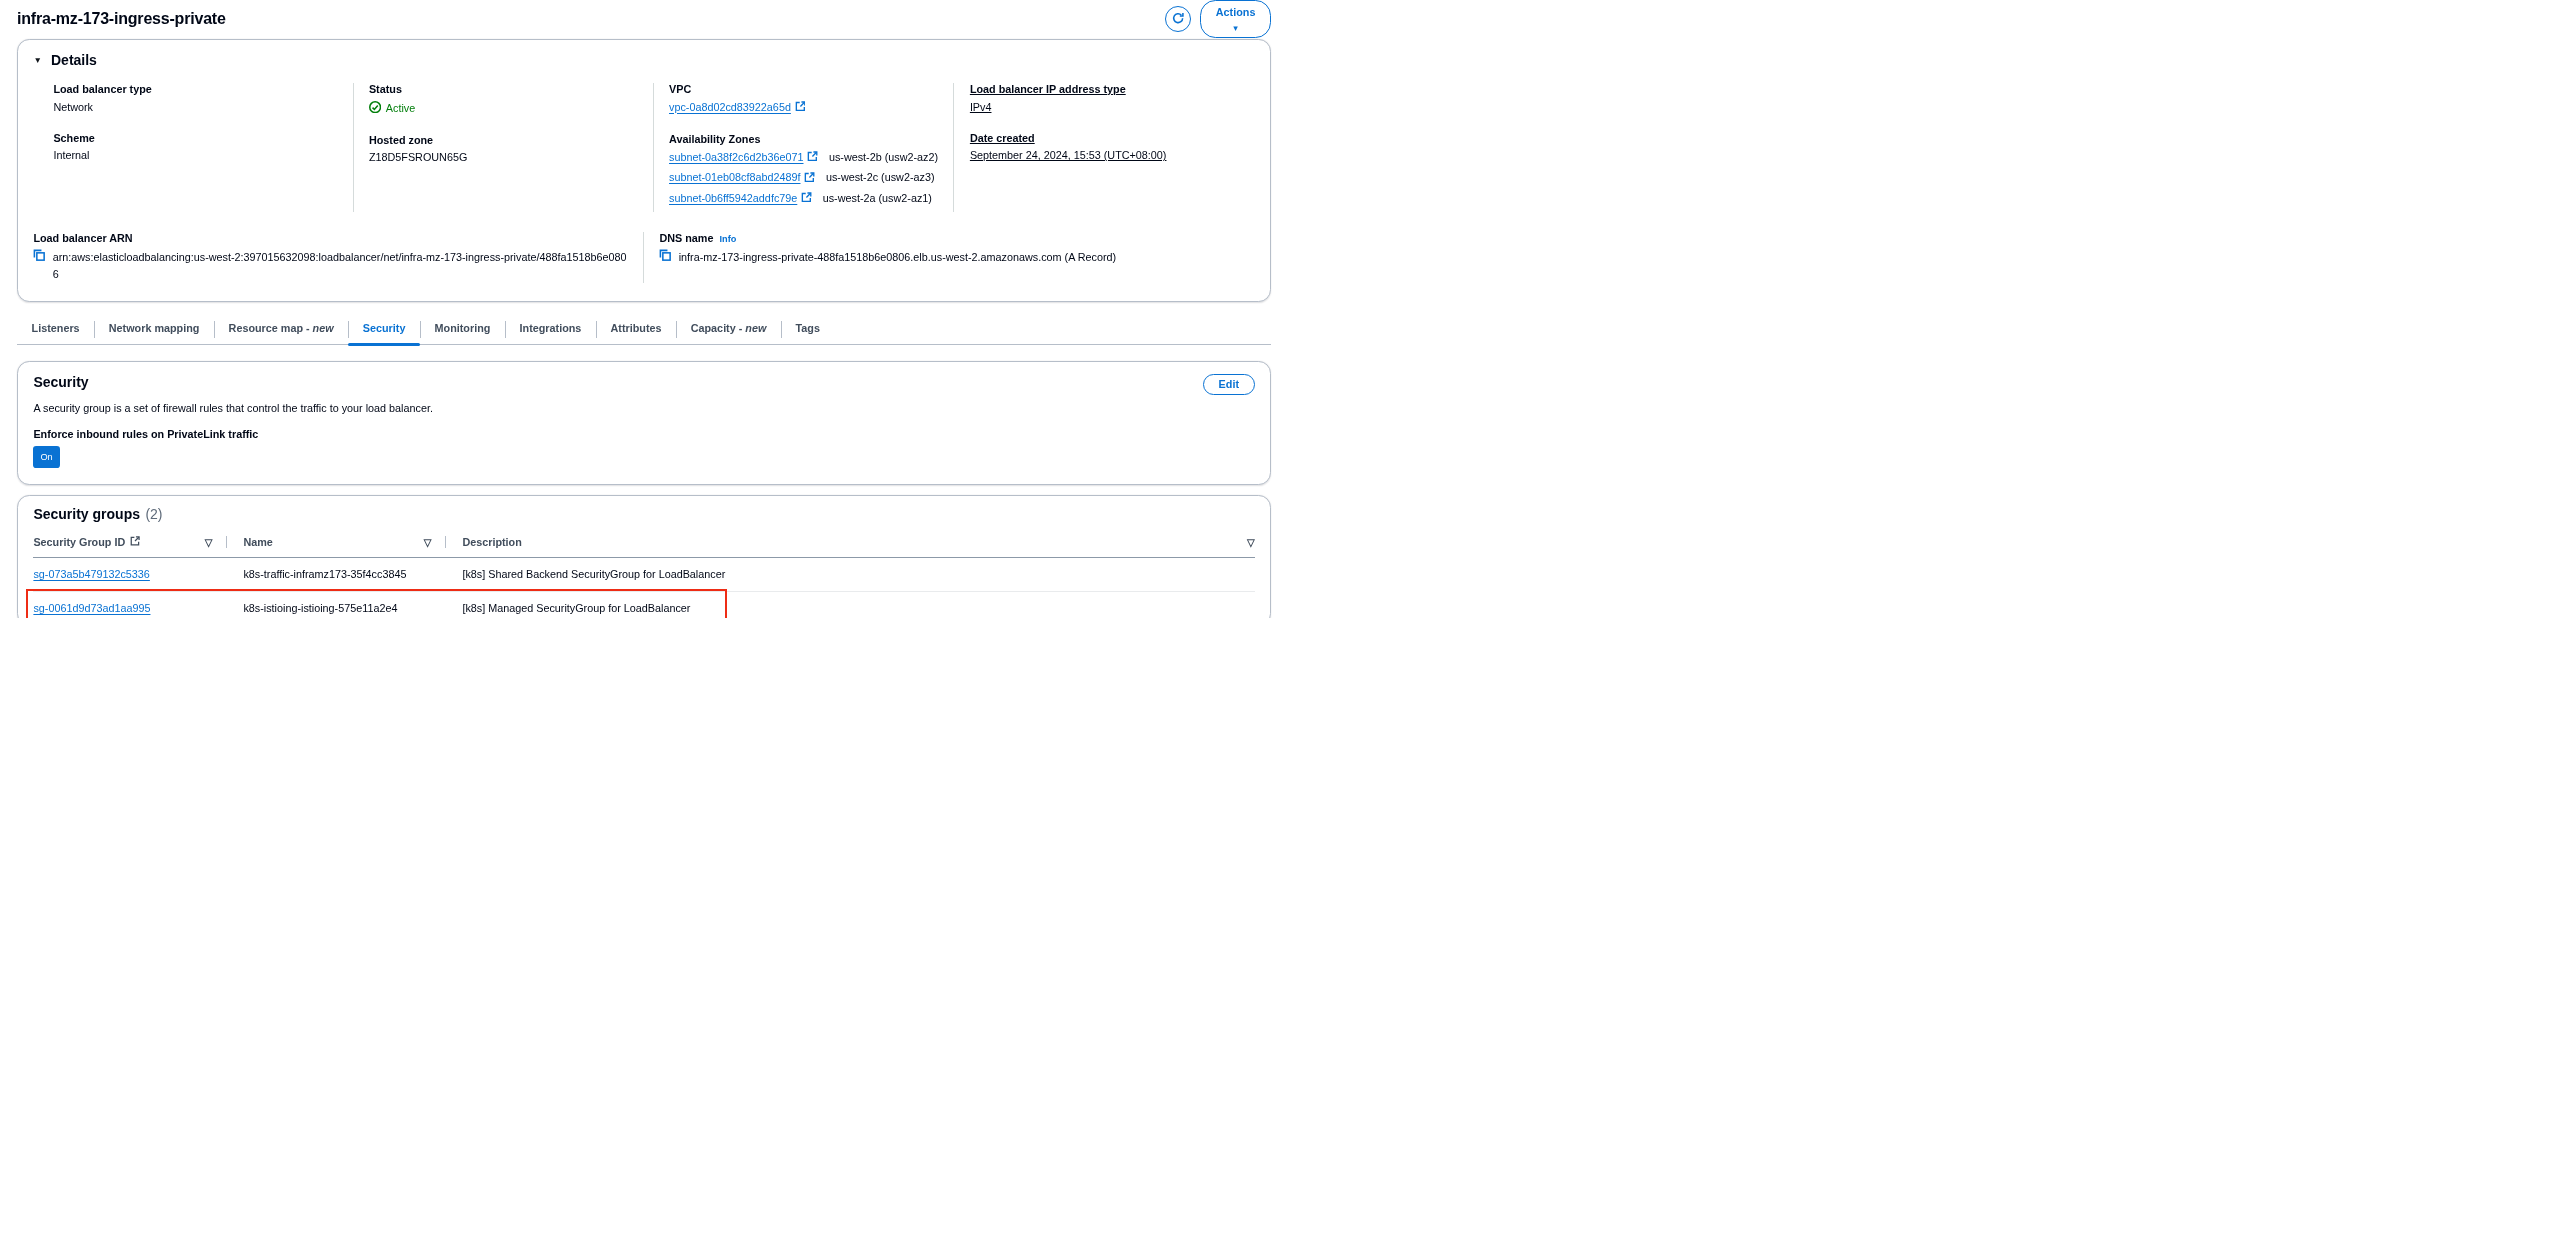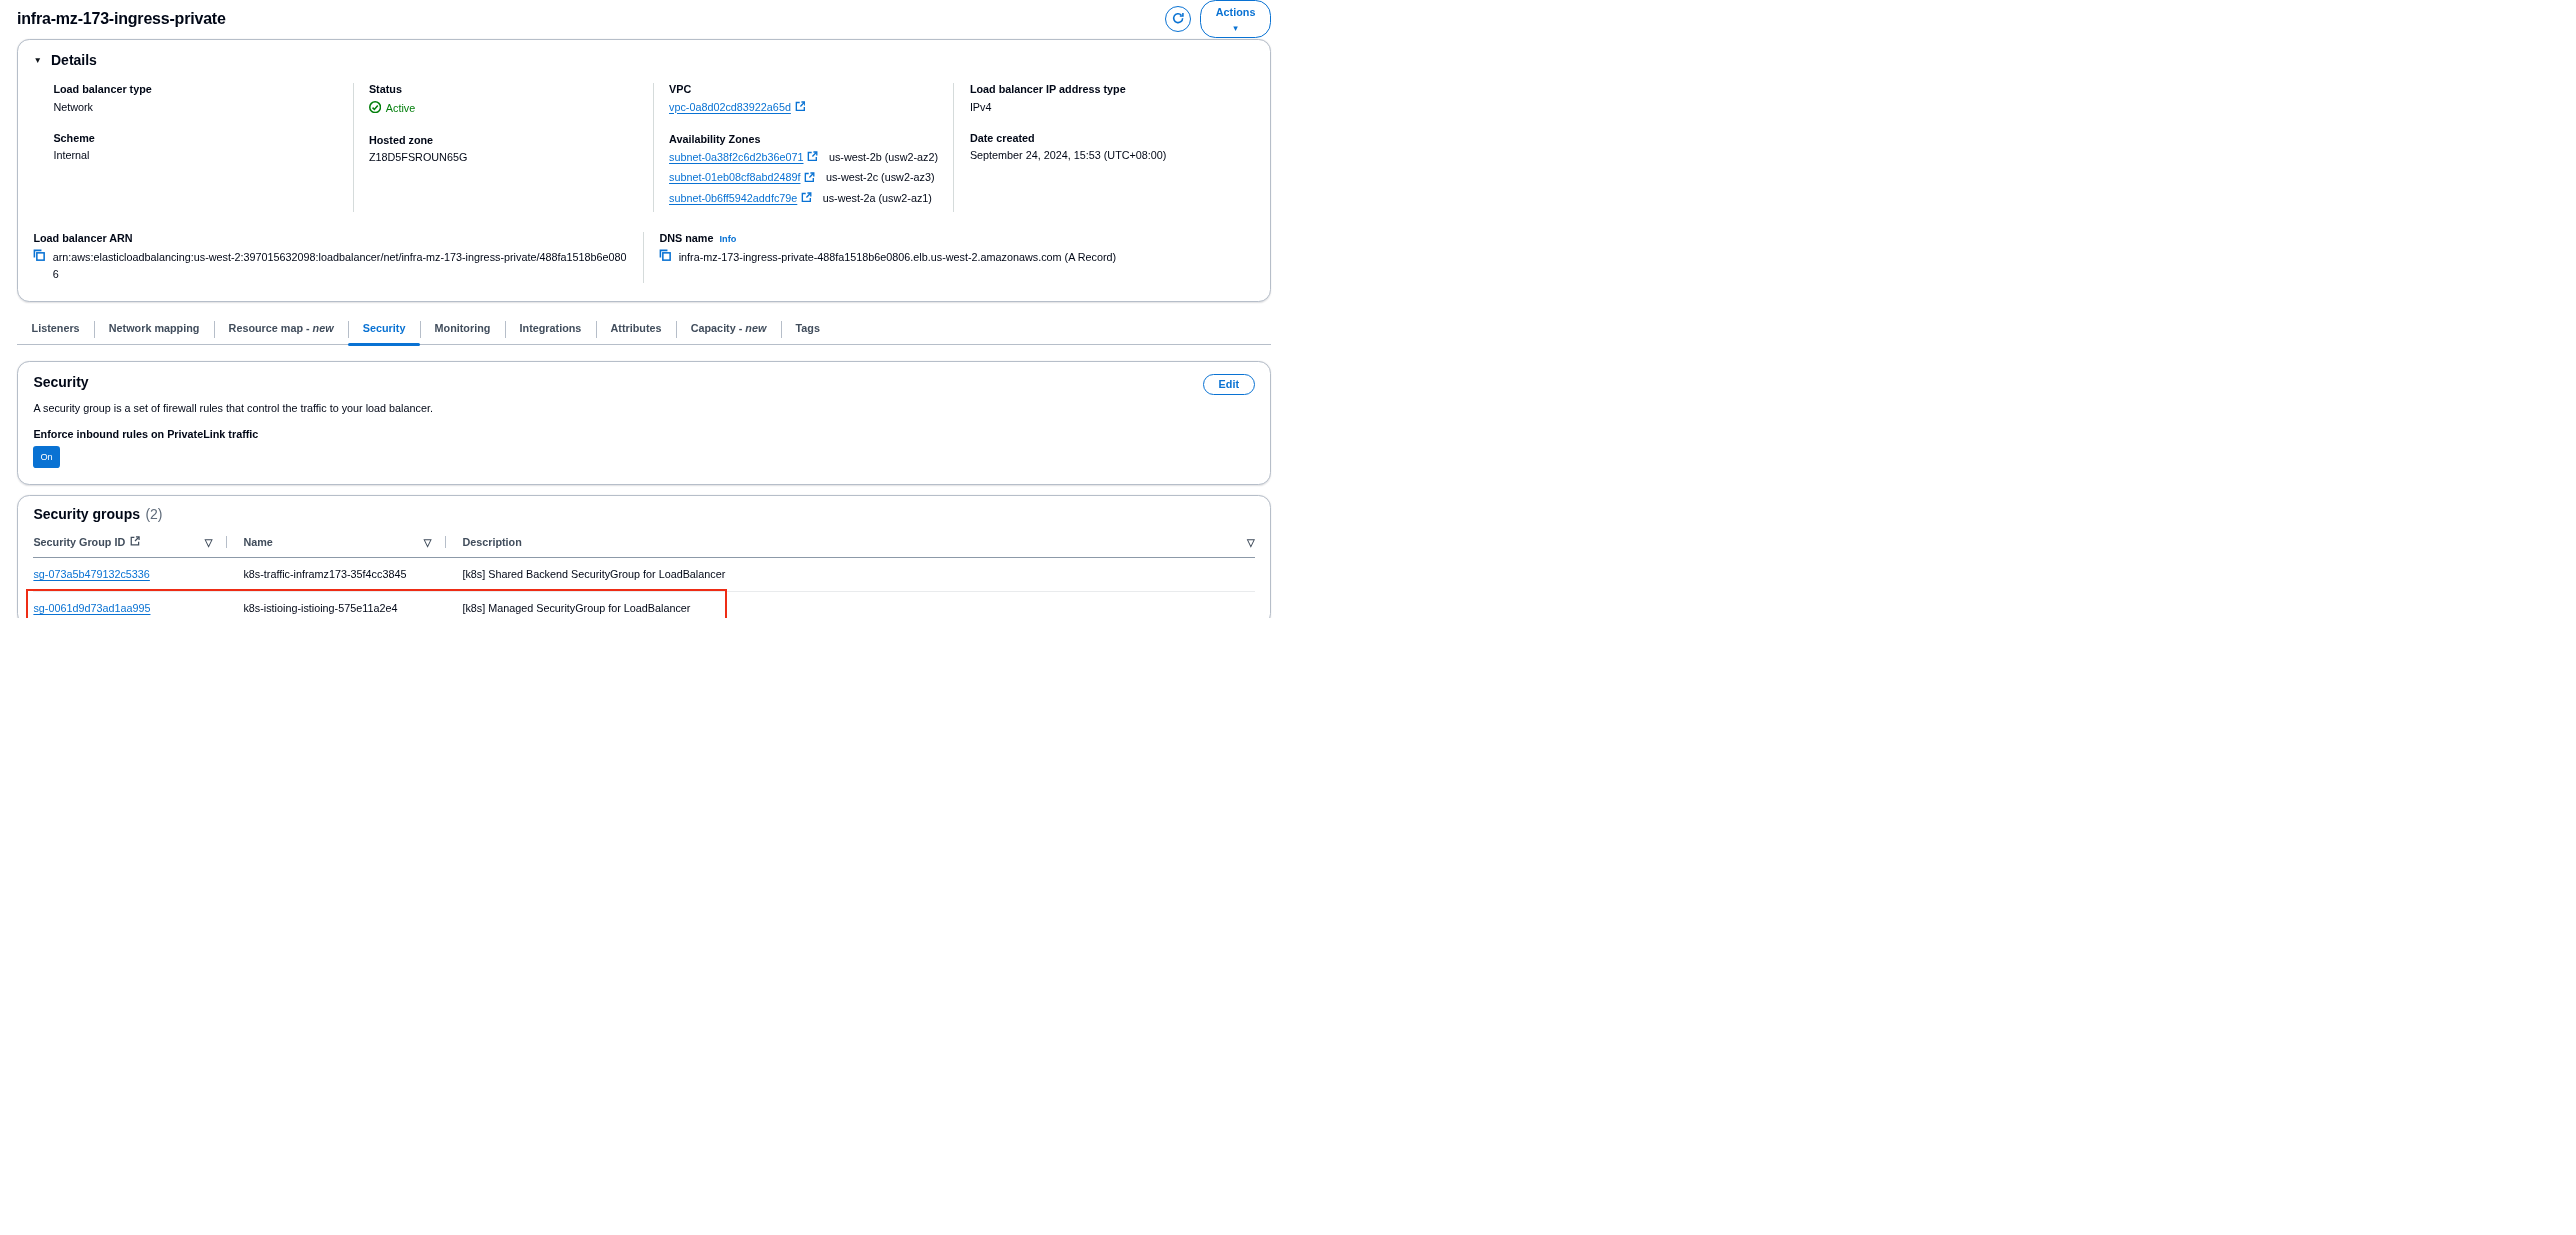--- a/index.html
+++ b/index.html
@@ -28,21 +28,21 @@
   }
   .panel-details { margin-top:4.6px; padding:12.3px 15.4px 18.4px 15.4px; }
   .panel-title { font-size:14px; font-weight:700; }
   .details-header { display:flex; align-items:center; gap:9.2px; cursor:pointer; }
   .collapse-caret { font-size:8.5px; color:#0f141a; }
 
   .field-label { font-weight:700; margin-bottom:5.4px; }
   .details-grid { display:grid; grid-template-columns:1fr 1fr 1fr 1fr; margin-top:15.4px;margin-left:20px; }
   .details-col { padding:0 15.4px; border-right:0.8px solid #d5dbdb; min-height:115px; }
   .details-col:first-child { padding-left:0; }
-  .details-col:last-child { border-right:none; }
+  .details-col:last-child { border-right:none;text-decoration:underline; }
   .field + .field { margin-top:19px; }
 
   .status-ok { color:#037f0c; display:flex; align-items:center; gap:4.6px; }
   .icon-svg { display:inline-block; vertical-align:-1.5px; }
 
   a.blue-link { color:#0972d3; text-decoration:underline; text-underline-offset:2.3px; cursor:pointer; }
   .link-row { margin-bottom:7px; white-space:nowrap; }
   .zone-text { margin-left:10.8px; color:#000716; }
   .ext-icon { color:#0972d3; margin-left:3.8px; }
 

